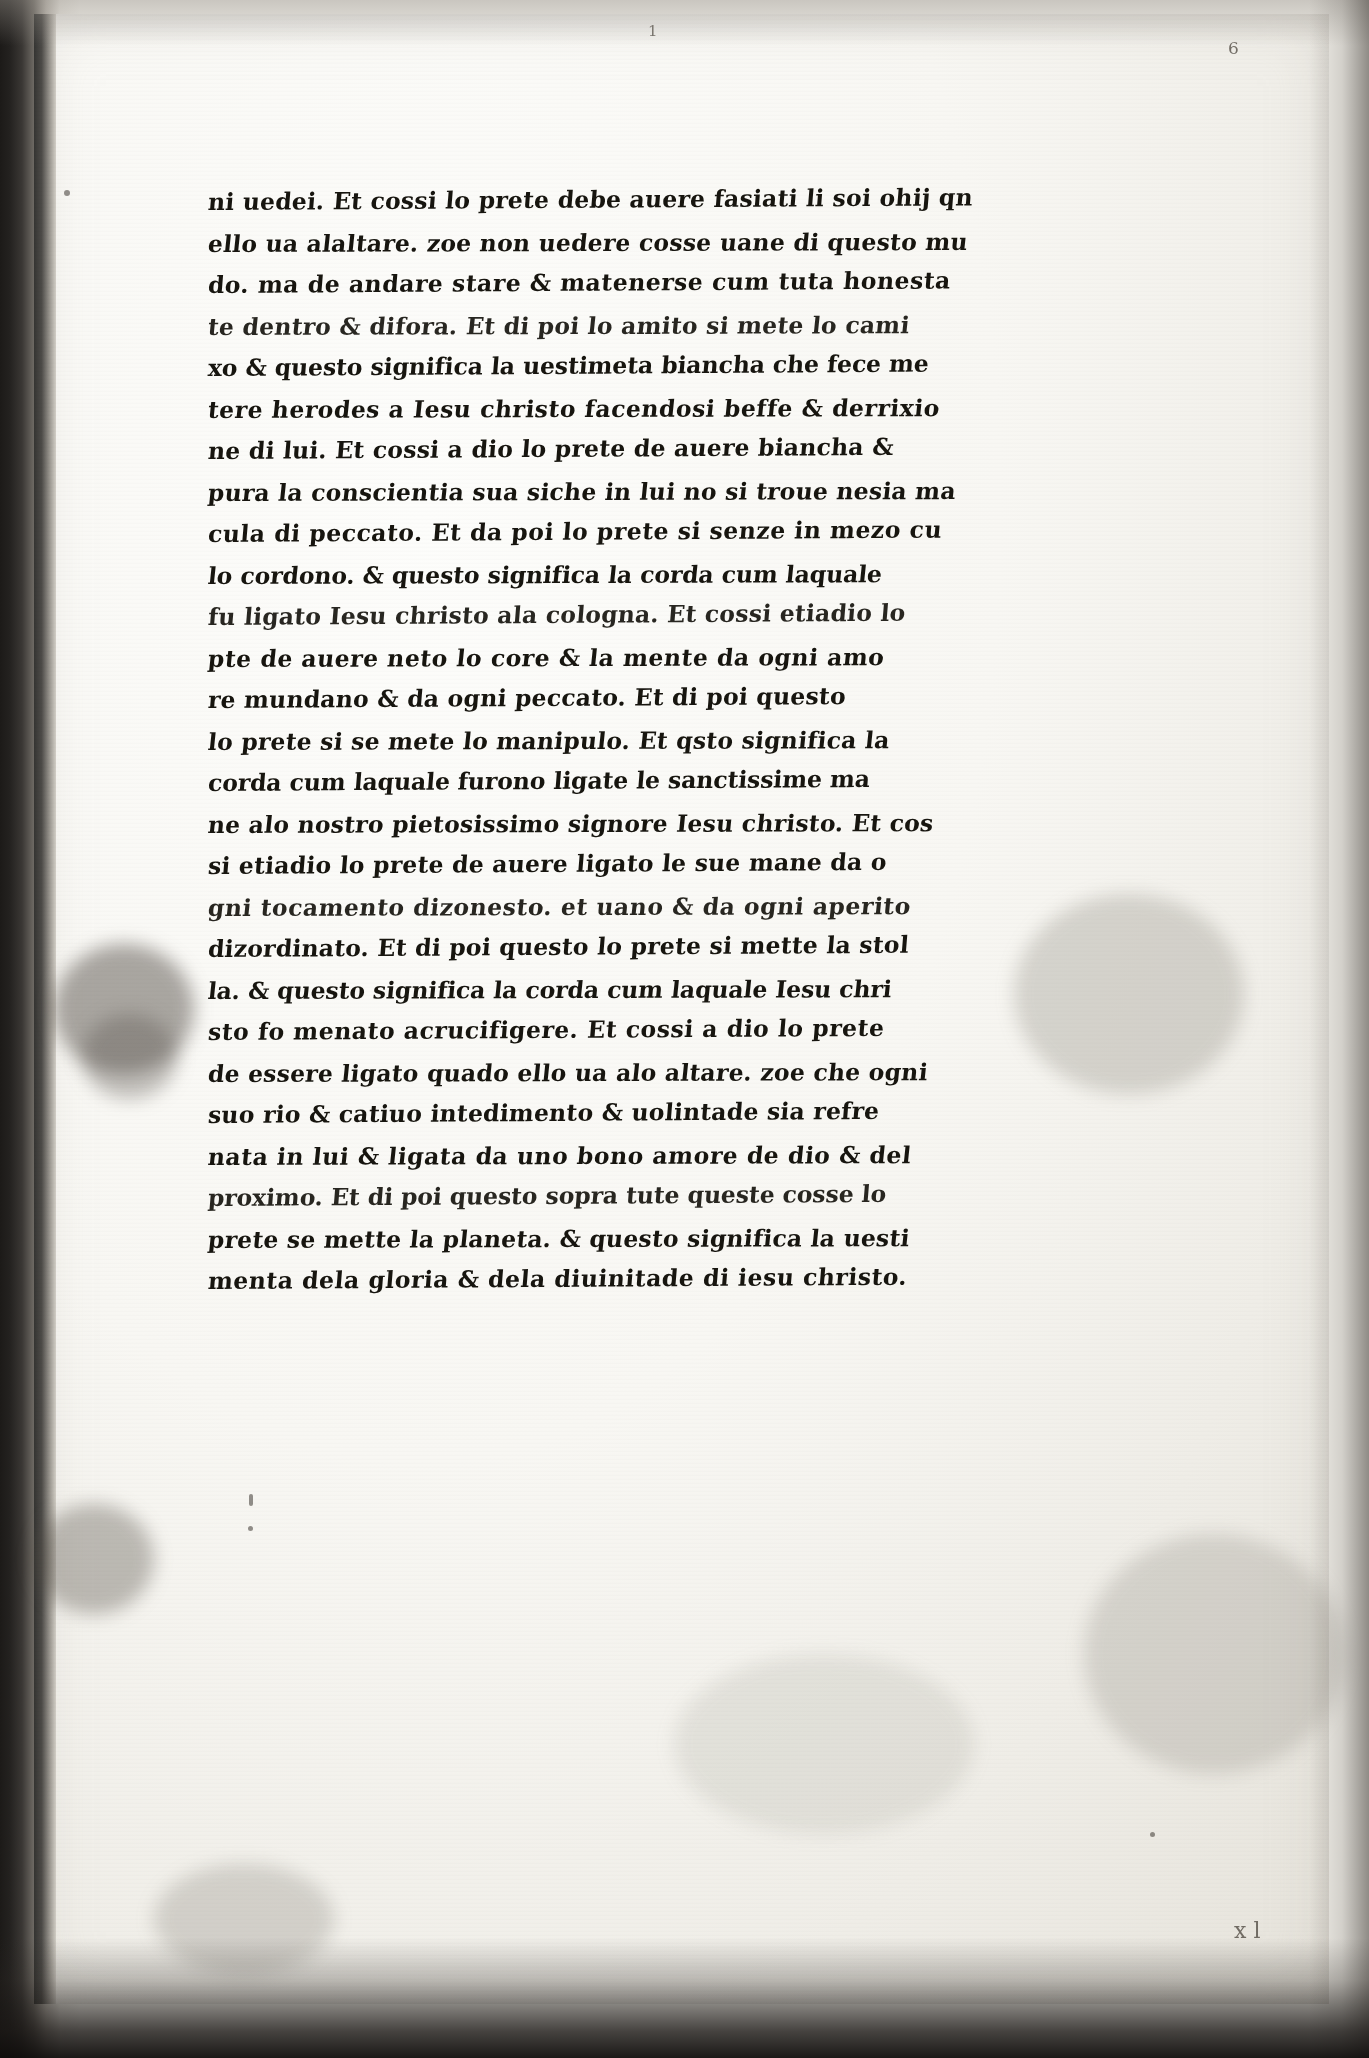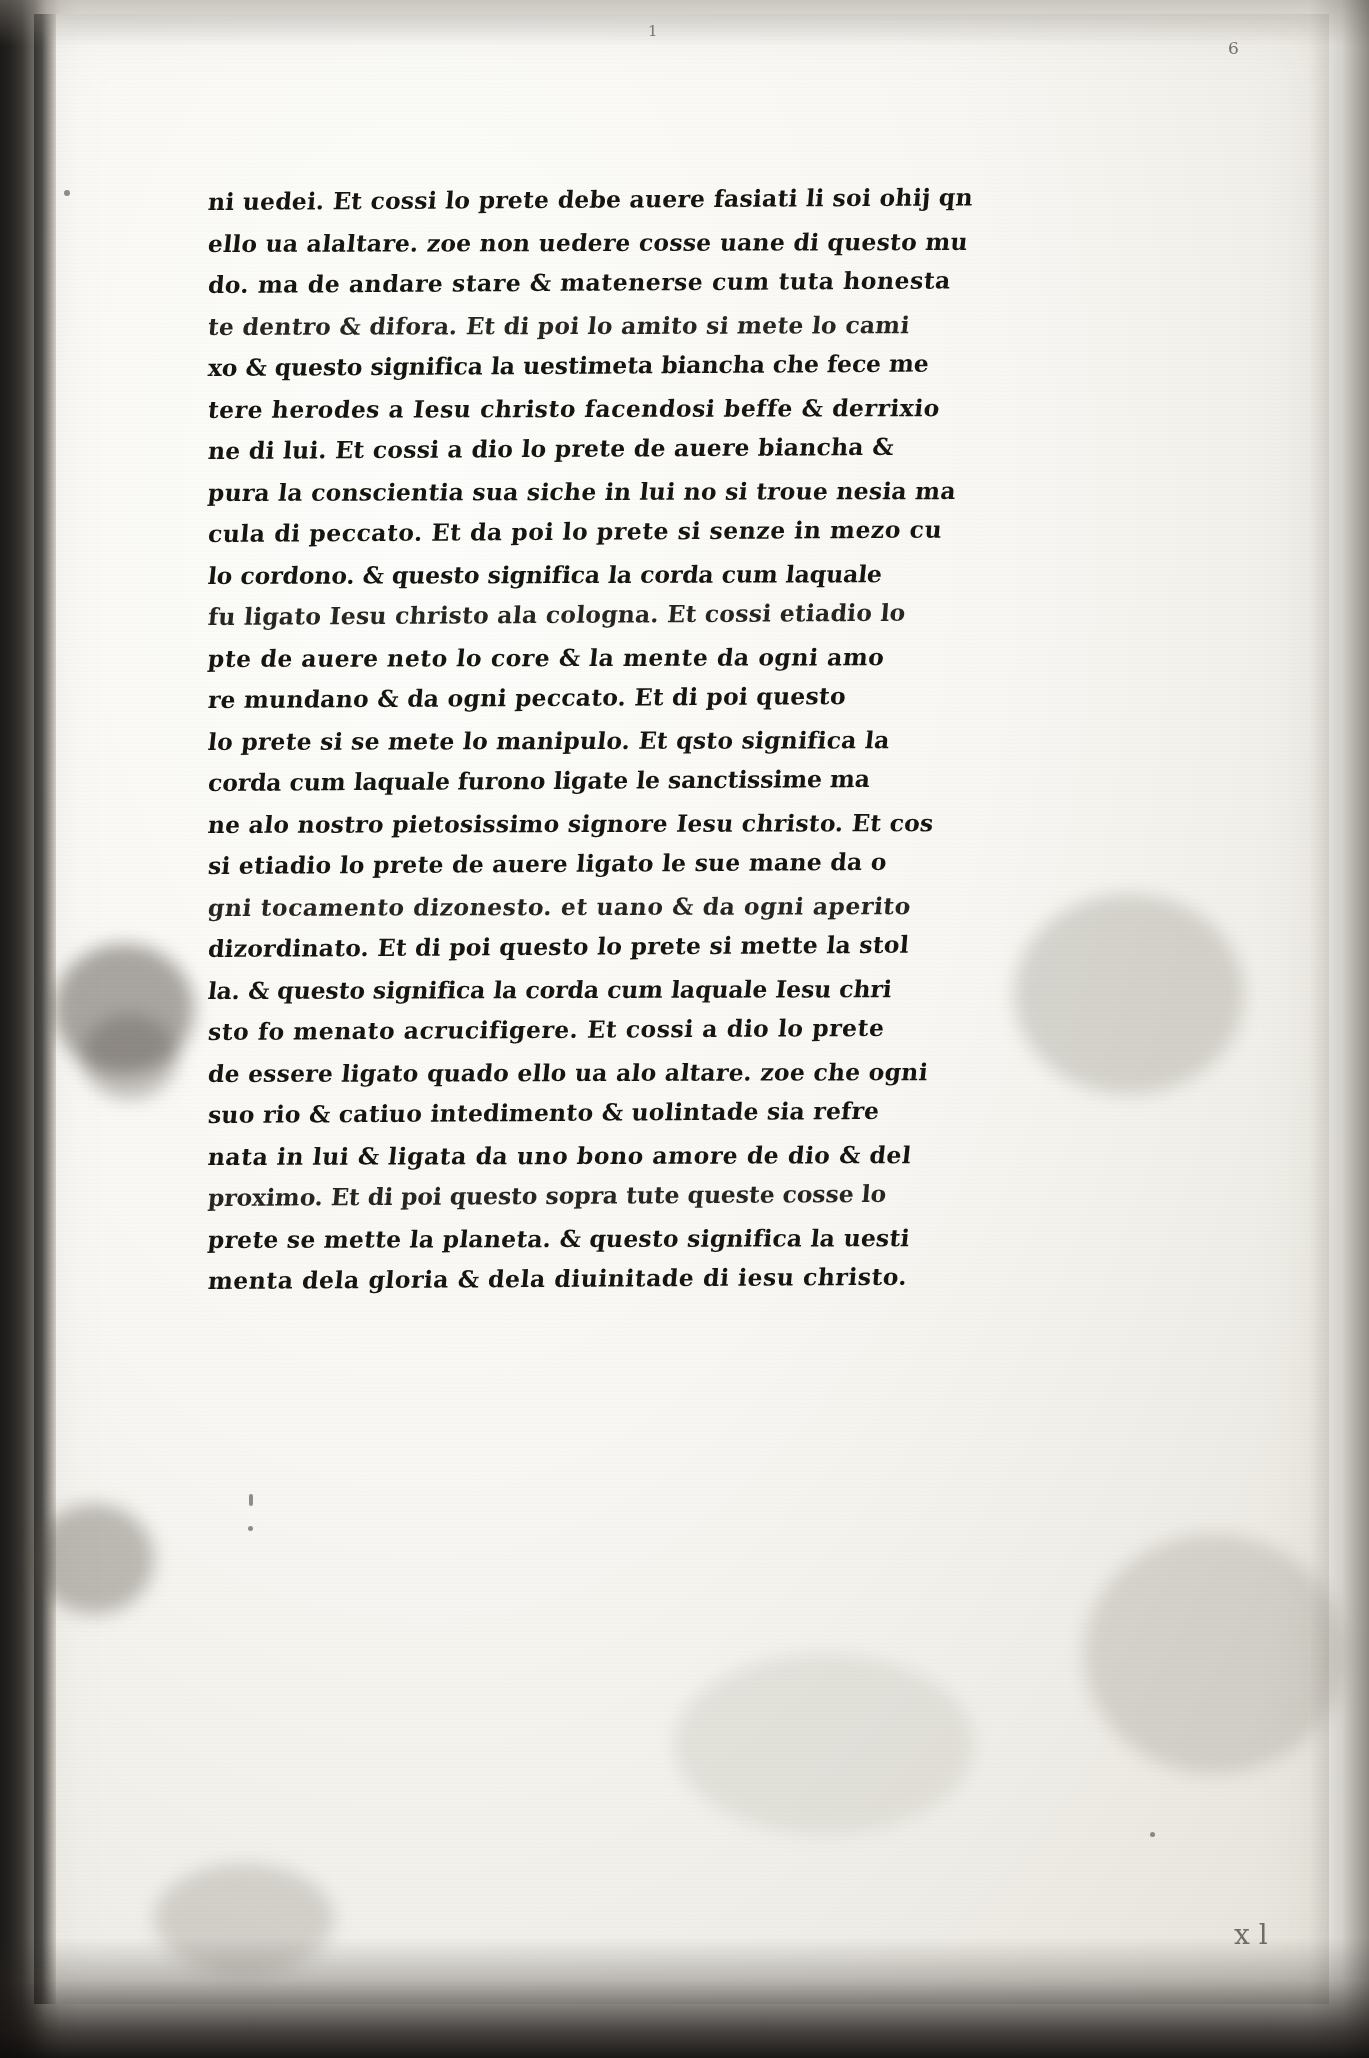--- a/index.html
+++ b/index.html
@@ -99,21 +99,21 @@
 
   
   .folio-mark {
     position: absolute;
     color: #4a443c;
     font-family: "DejaVu Serif", serif;
     opacity: 0.75;
   }
   #folio-top-center { left: 648px; top: 22px; font-size: 15px; }
   #folio-top-right  { left: 1228px; top: 38px; font-size: 17px; }
-  #folio-bottom-right { left: 1234px; top: 1918px; font-size: 28px; }
+  #folio-bottom-right { left: 1234px; top: 1918px; font-size: 22px; }
 
   .text-block {
     position: absolute;
     left: 208px;
     top: 182px;
     width: 840px;
   }
 
   .ms-line {
     font-family: "DejaVu Serif", serif;

